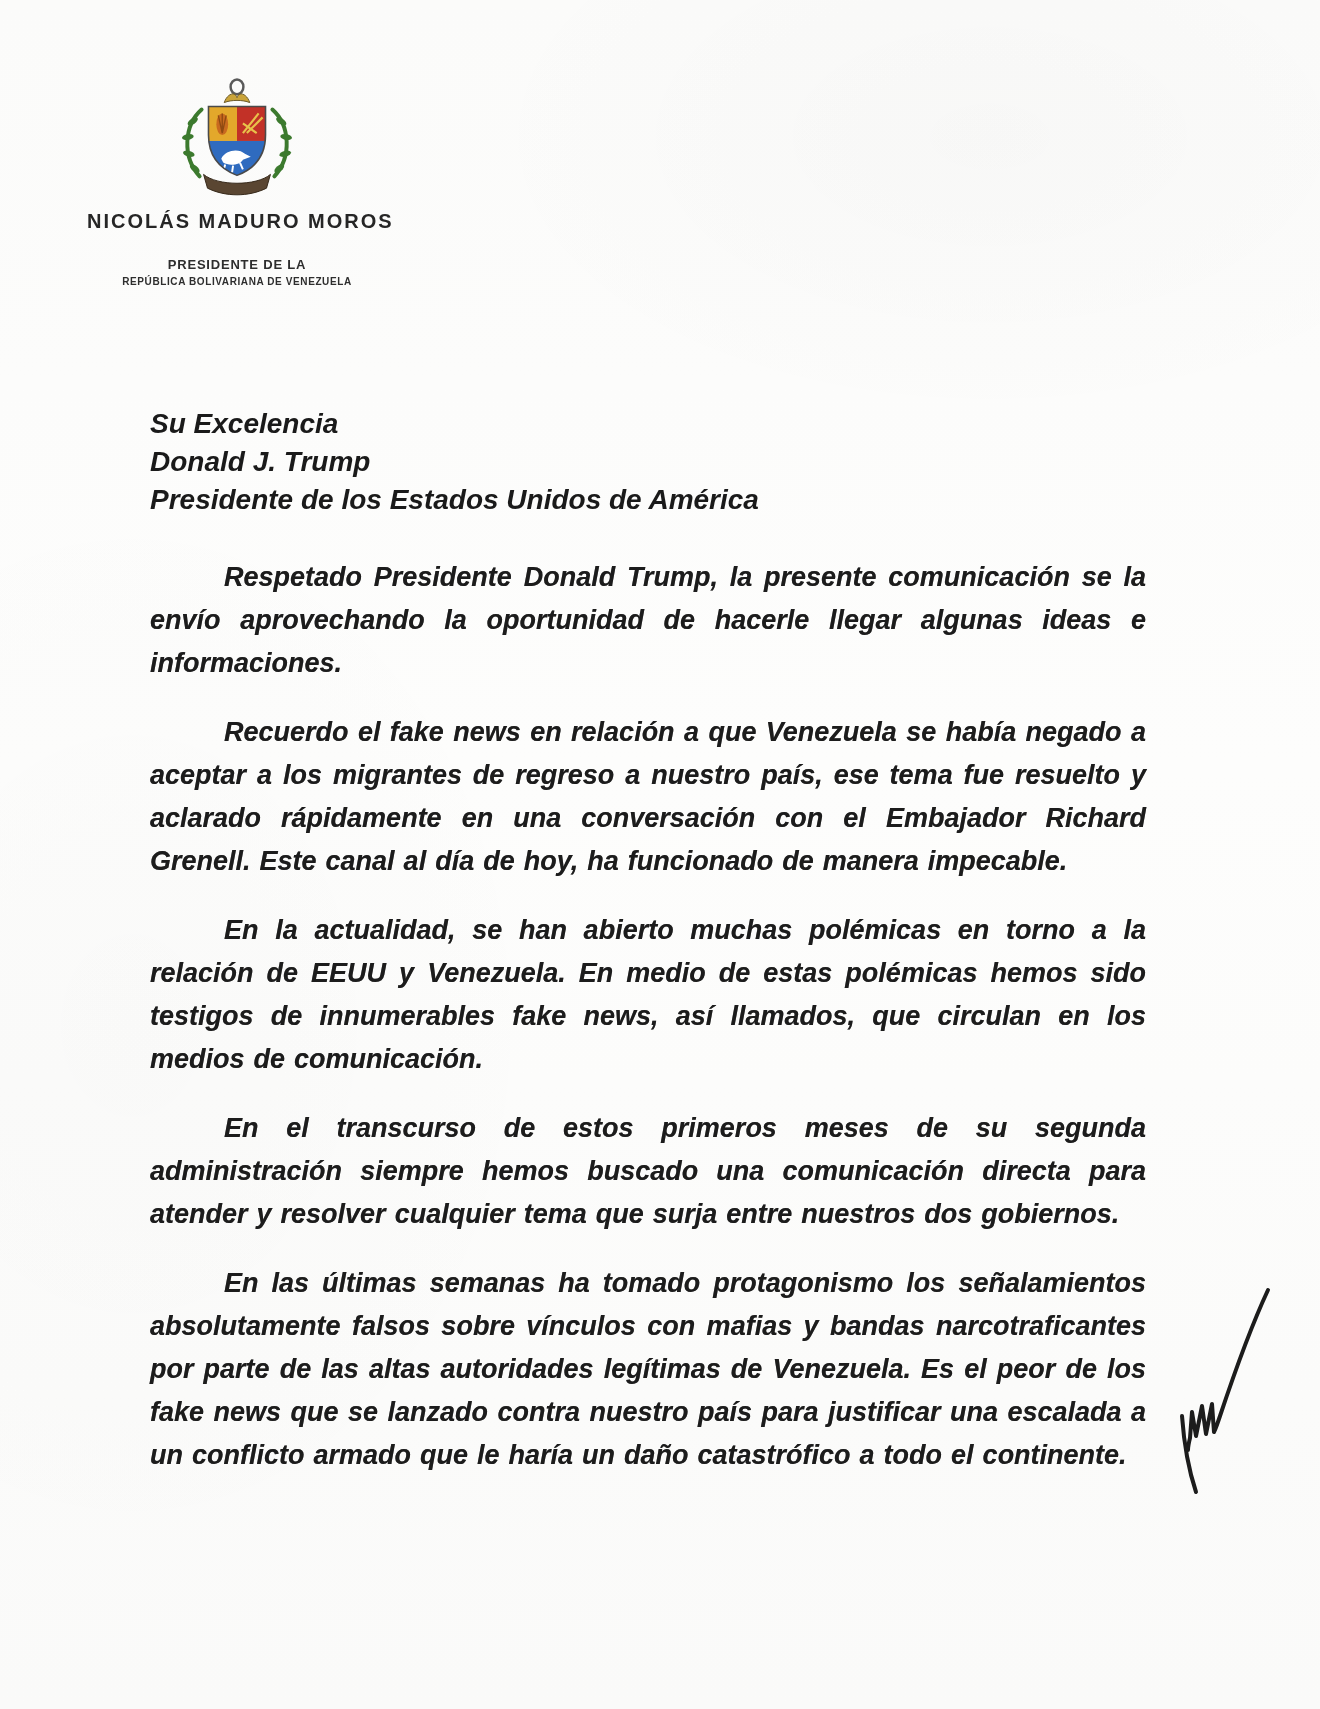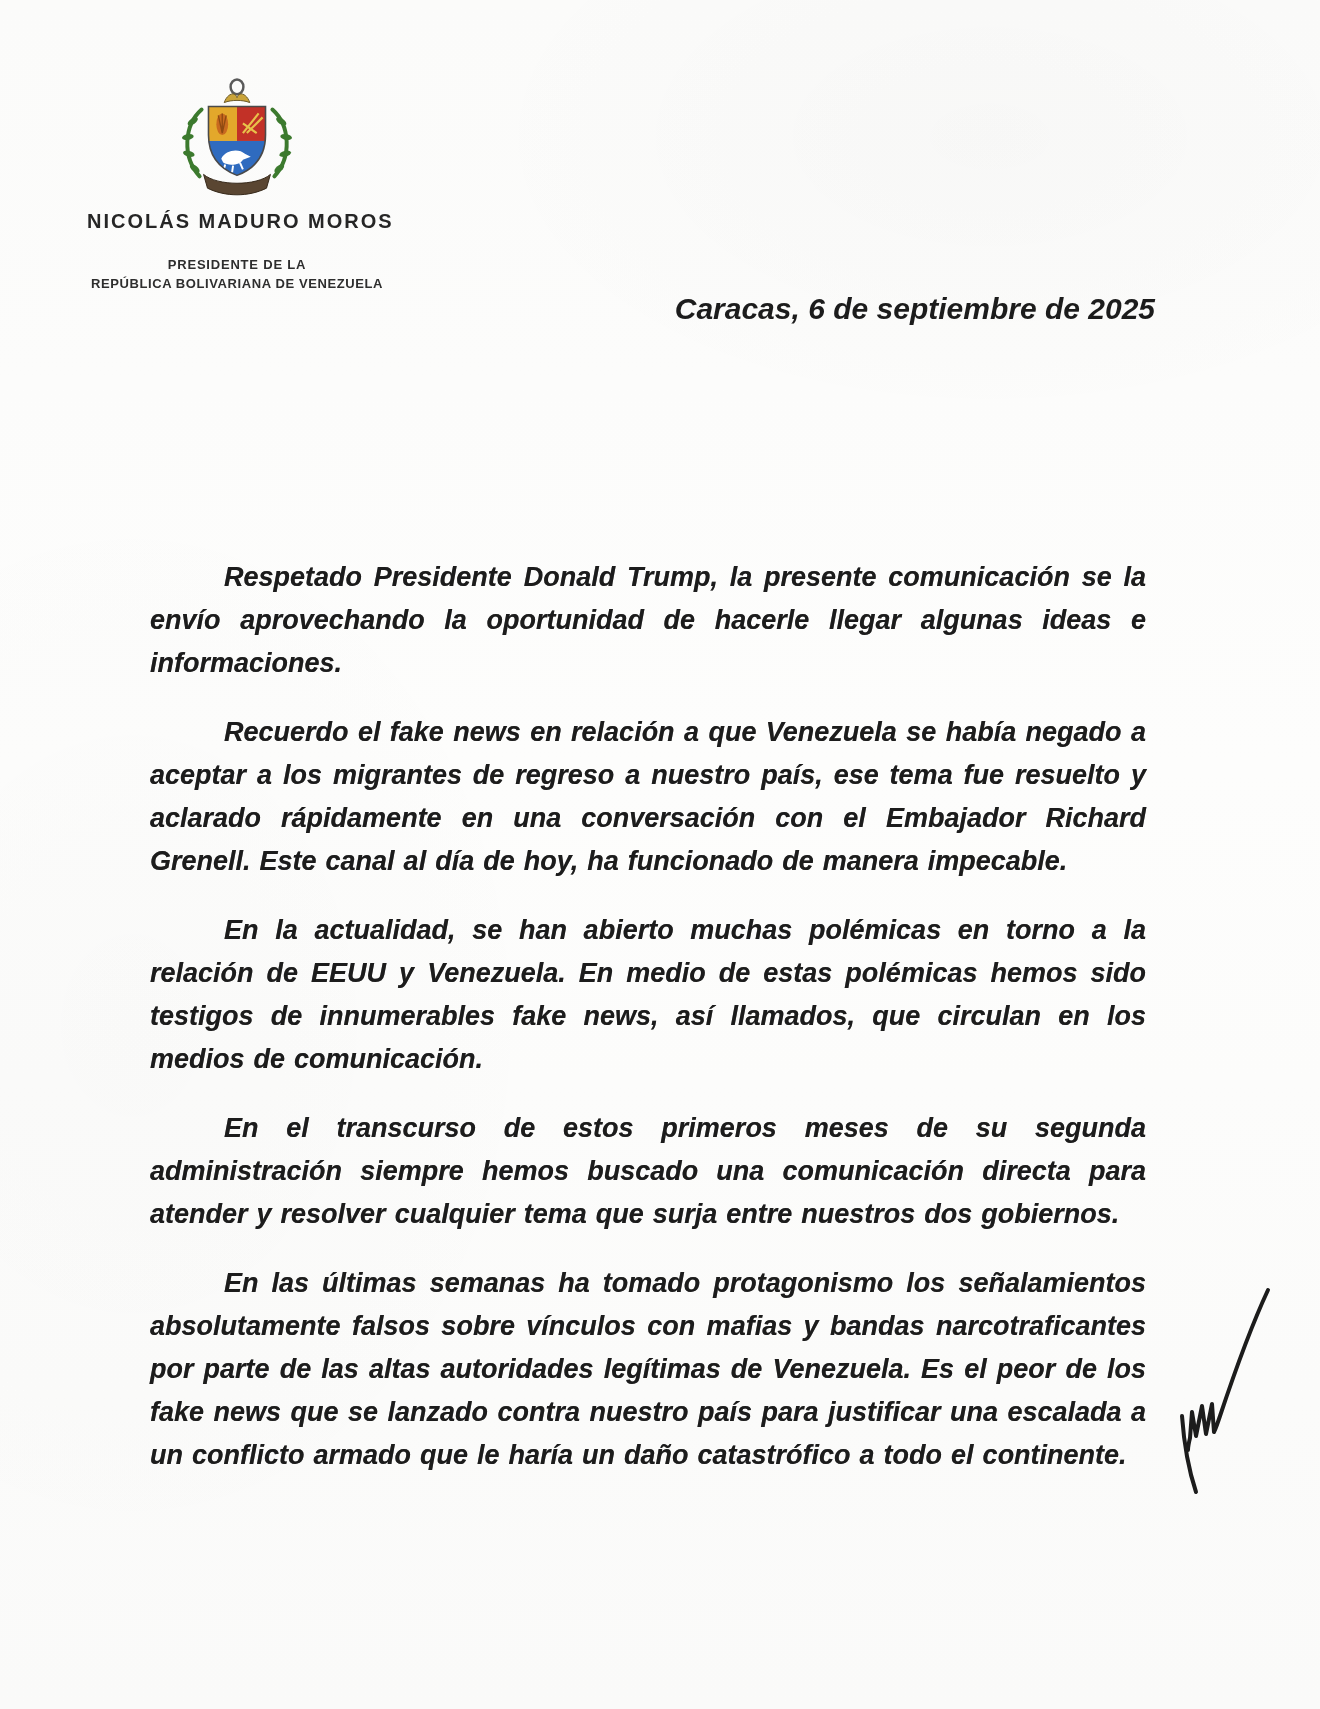--- a/index.html
+++ b/index.html
@@ -43,21 +43,21 @@
   }
   .lh-sub1 {
     font-size: 13px;
     font-weight: 700;
     letter-spacing: 0.8px;
     color: #2e2e2e;
     margin-bottom: 4px;
     margin-top: 24px;
   }
   .lh-sub2 {
-    font-size: 13px;
+    font-size: 10px;
     font-weight: 700;
     letter-spacing: 0.6px;
     color: #2e2e2e;
     white-space: nowrap;
   }
 
   
   .dateline {
     position: absolute;
     top: 292px;
@@ -158,22 +158,26 @@
       </g>
       <path d="M31 29 L89 29 L89 58 C89 81 76 93 60 99 C44 93 31 81 31 58 Z" fill="none" stroke="#4a4a4a" stroke-width="1.6"></path>
 
       <path d="M26 98 C40 110 80 110 94 98 L90 112 C72 121 48 121 30 112 Z" fill="#5a4632" stroke="#35281a" stroke-width="1"></path>
     </svg>
     <div class="lh-name">NICOLÁS MADURO MOROS</div>
     <div class="lh-sub1">PRESIDENTE DE LA</div>
     <div class="lh-sub2">REPÚBLICA BOLIVARIANA DE VENEZUELA</div>
   </div>
 
-  <div class="dateline">Caracas, 6 de septiembre de 2025</div>
 
+  <div class="recipient">
+    <div class="r-bold">Su Excelencia</div>
+    <div class="r-bold">Donald J. Trump</div>
+    <div class="r-reg">Presidente de los Estados Unidos de América</div>
+  </div>
 
   <div class="body-text">
     <p>Respetado Presidente Donald Trump, la presente comunicación se la envío aprovechando la oportunidad de hacerle llegar algunas ideas e informaciones.</p>
     <p>Recuerdo el fake news en relación a que Venezuela se había negado a aceptar a los migrantes de regreso a nuestro país, ese tema fue resuelto y aclarado rápidamente en una conversación con el Embajador Richard Grenell. Este canal al día de hoy, ha funcionado de manera impecable.</p>
     <p>En la actualidad, se han abierto muchas polémicas en torno a la relación de EEUU y Venezuela. En medio de estas polémicas hemos sido testigos de innumerables fake news, así llamados, que circulan en los medios de comunicación.</p>
     <p>En el transcurso de estos primeros meses de su segunda administración siempre hemos buscado una comunicación directa para atender y resolver cualquier tema que surja entre nuestros dos gobiernos.</p>
     <p>En las últimas semanas ha tomado protagonismo los señalamientos absolutamente falsos sobre vínculos con mafias y bandas narcotraficantes por parte de las altas autoridades legítimas de Venezuela. Es el peor de los fake news que se lanzado contra nuestro país para justificar una escalada a un conflicto armado que le haría un daño catastrófico a todo el continente.</p>
   </div>
 
   <svg class="margin-mark" viewBox="0 0 110 220">

